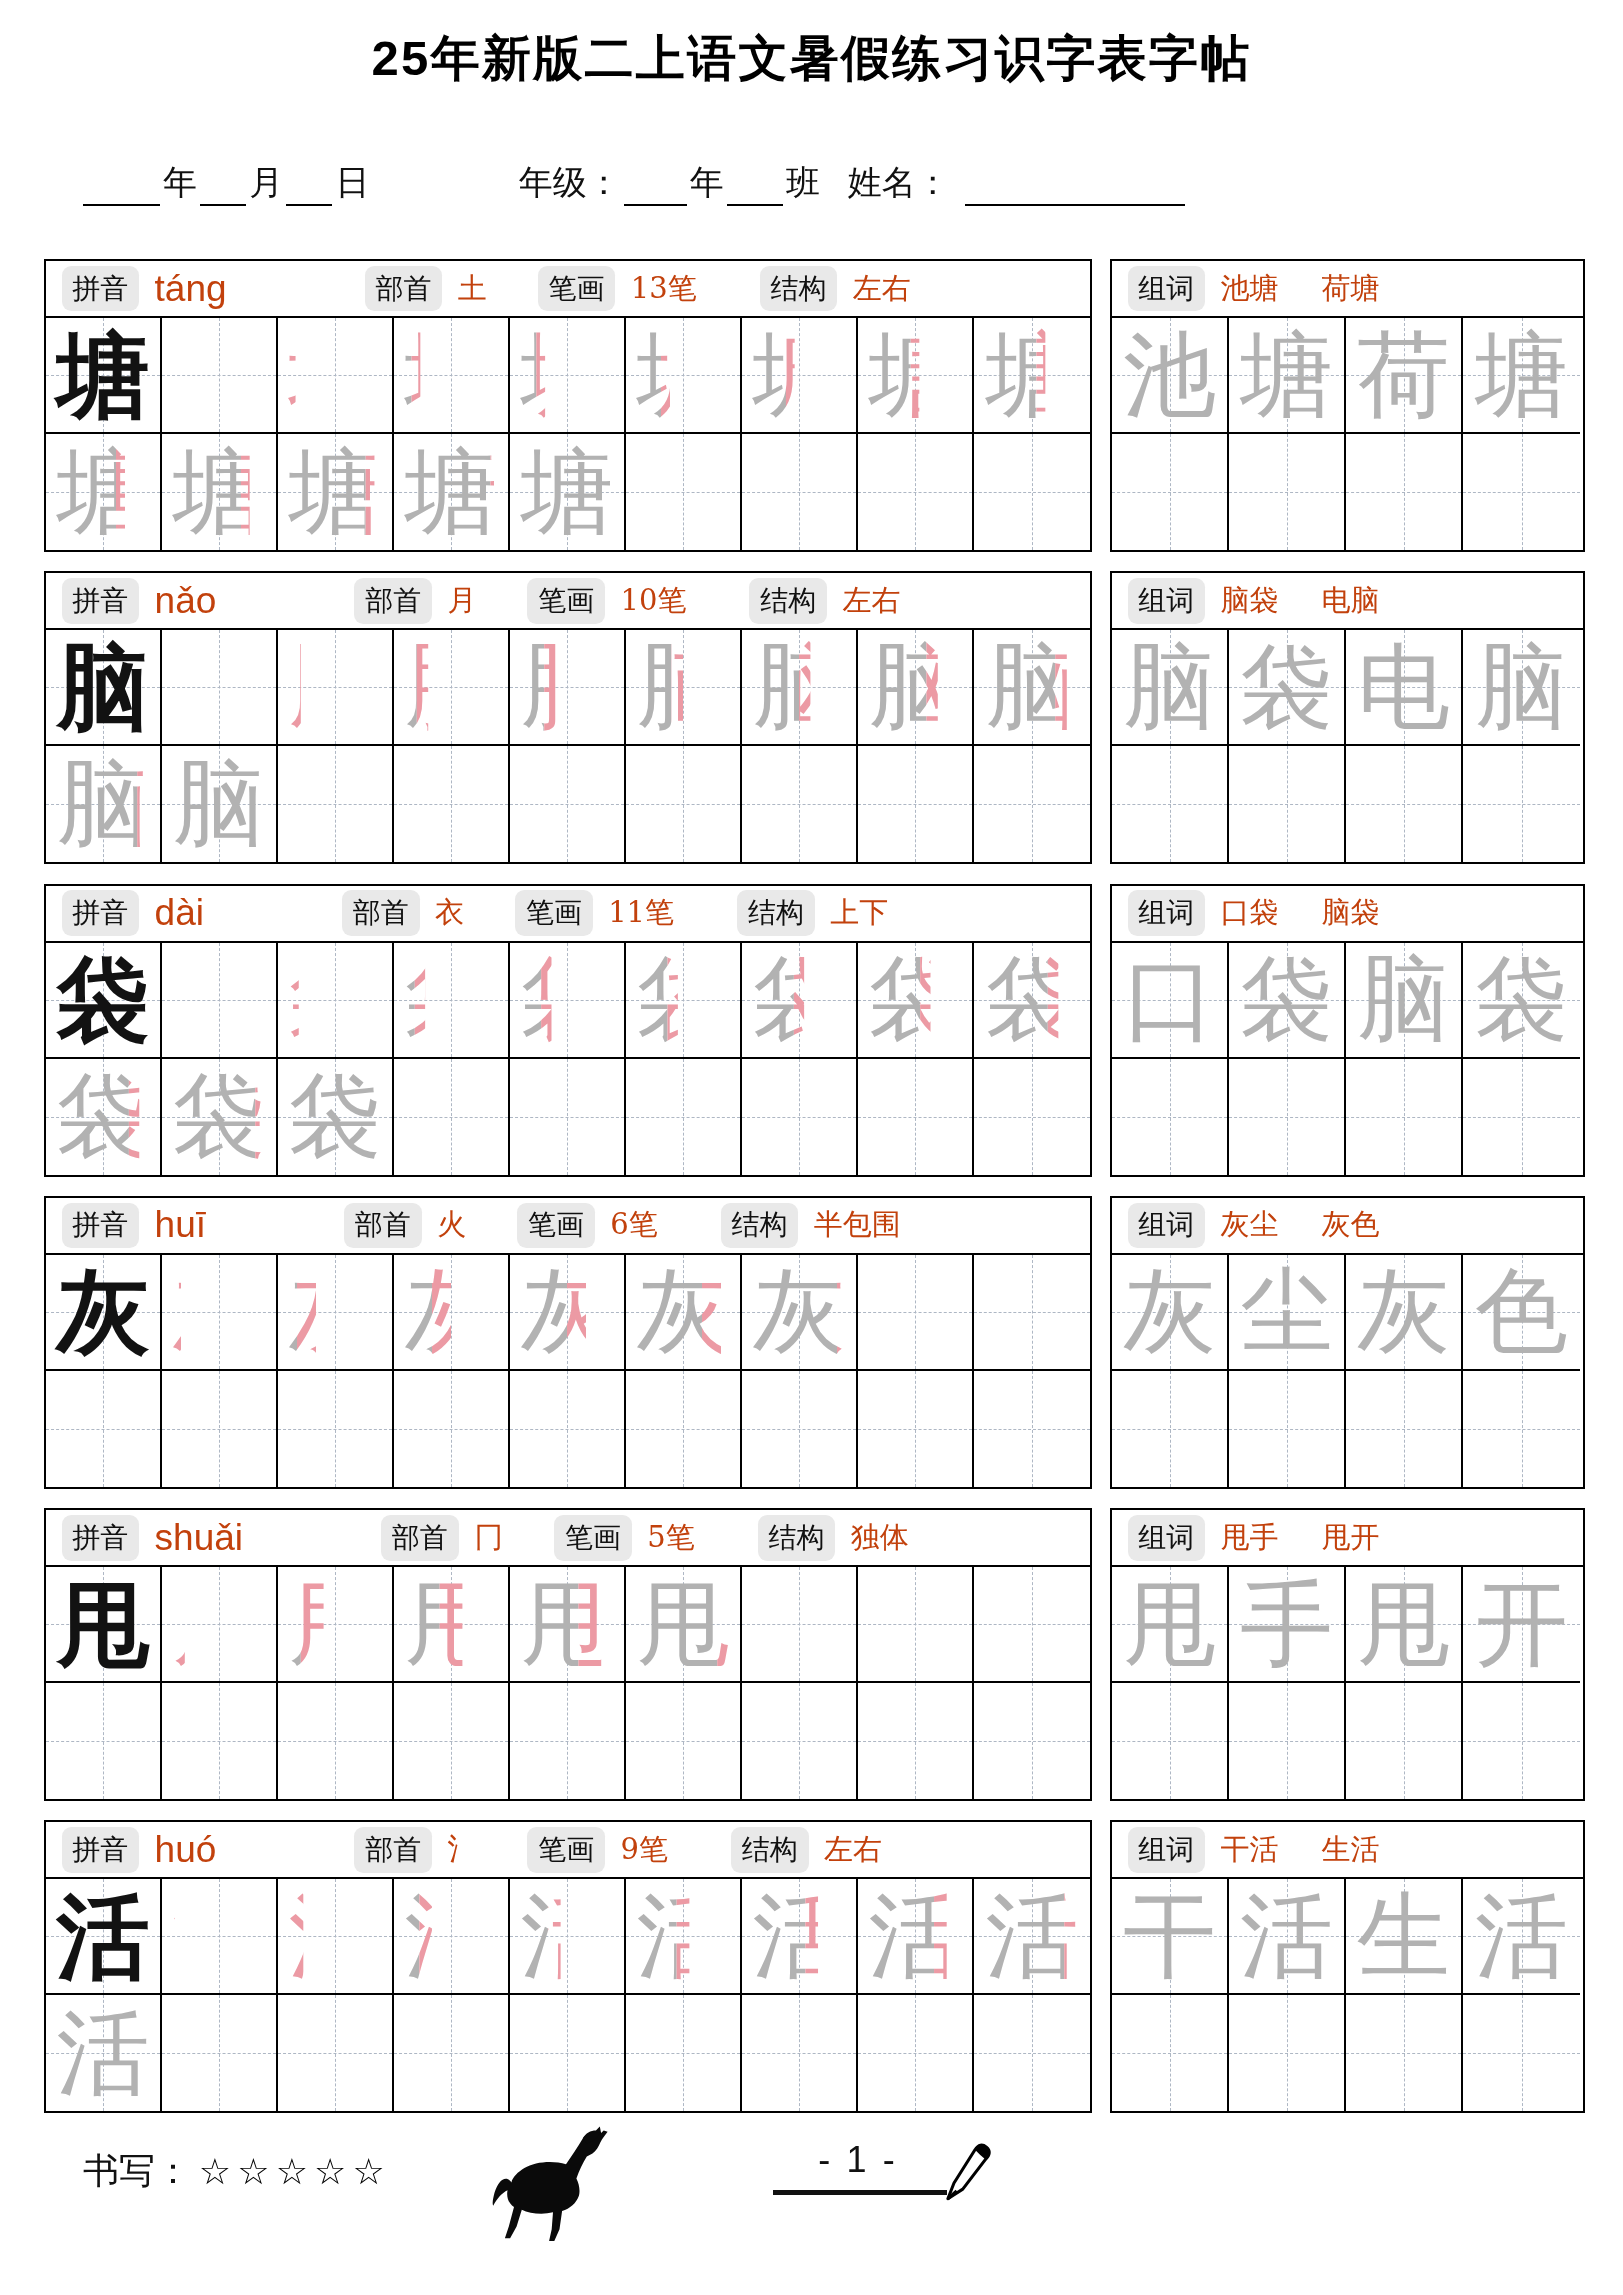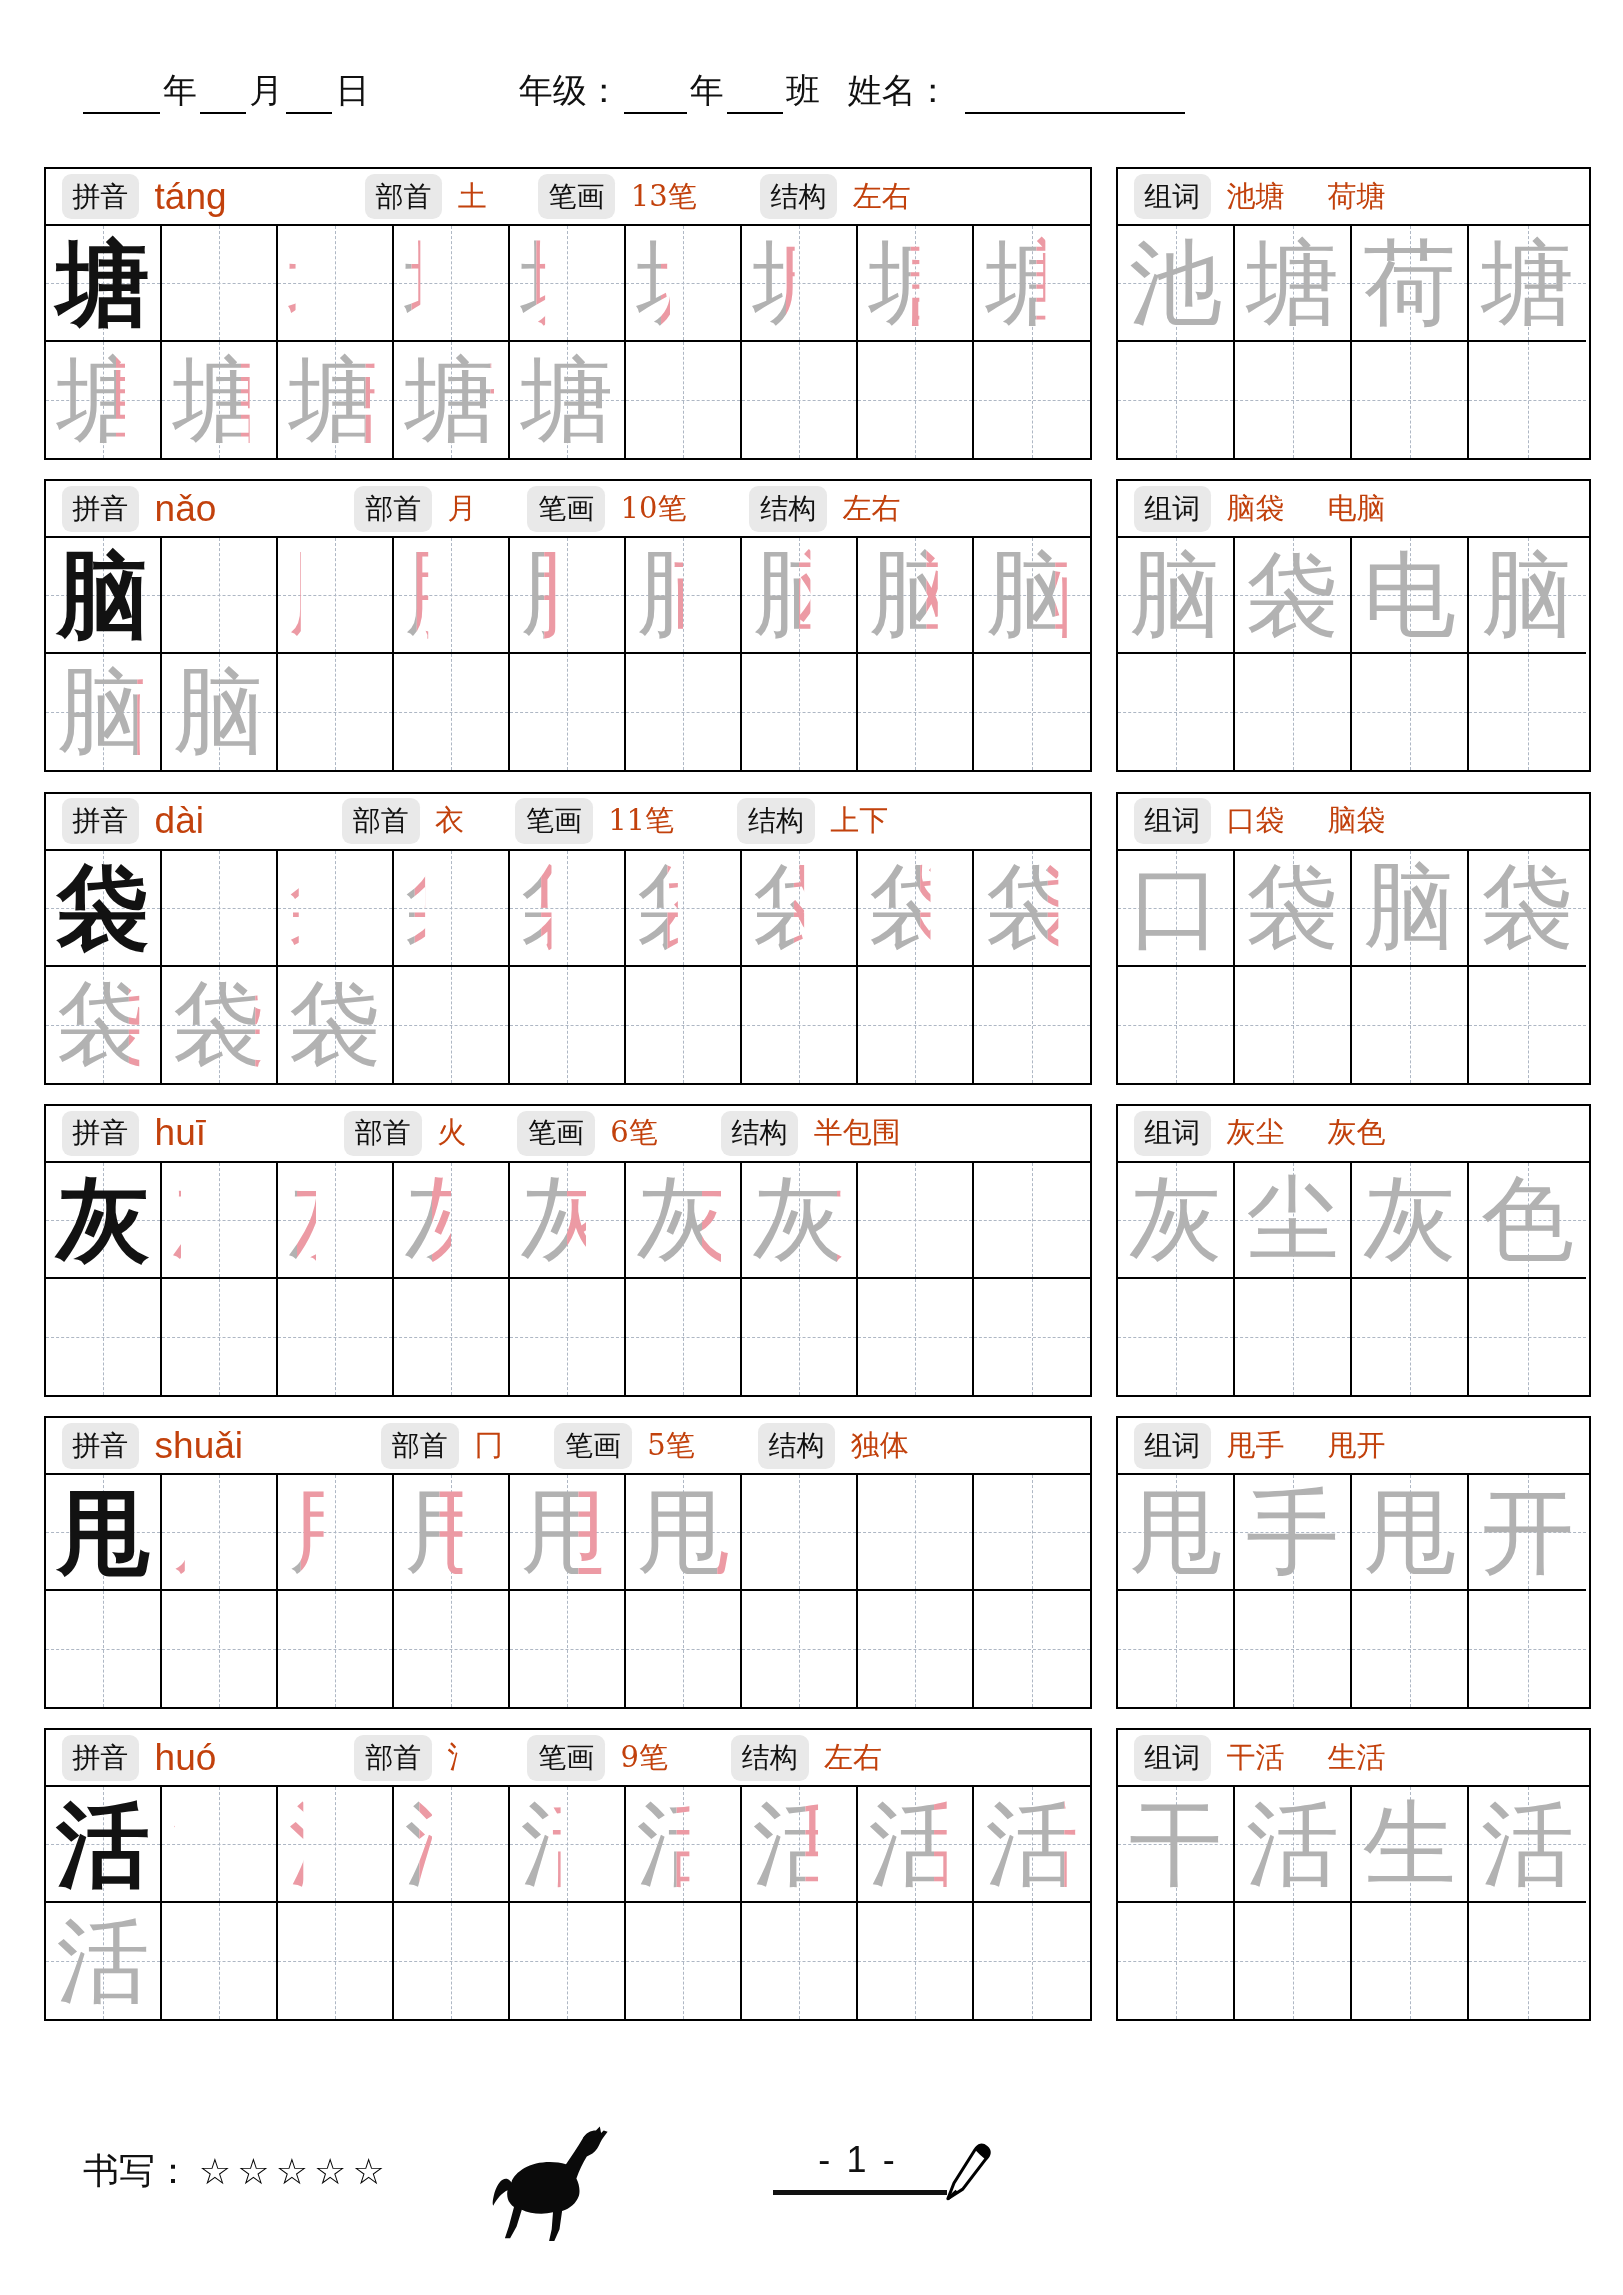--- a/index.html
+++ b/index.html
@@ -20,21 +20,21 @@
   .blank { display:inline-block; border-bottom:2.3px solid #000; height:40px; }
   .b100 { width:77px; } .b60 { width:46px; } .b80 { width:63px; } .b70 { width:56px; }
   .b270 { width:220px; margin-left:12.4px; }
   .dl-label { margin:0 3.1px; }
   .dl-gap { width:143px; }
   .dl-gap2 { width:21.6px; }
   
   .blocks { margin:53px 0 0 44px; }
   .block-row { display:flex; margin-bottom:19.3px; }
   .grid { border:2.3px solid #000; background:#fff; }
-  .left-grid { width:1048px; margin-right:24px; }
+  .left-grid { width:1048px; margin-right:18px; }
   .right-grid { width:475px; }
   .grid-header {
     height:57px; border-bottom:2.3px solid #000; display:flex; align-items:center;
     padding-left:15.5px; white-space:nowrap;
   }
   .badge {
     display:inline-flex; align-items:center; background:#e9e9e9; border-radius:9.3px;
     padding:3.9px 10.8px; font-size:28px; color:#111;
   }
   .hval { margin-left:15.5px; font-size:29px; color:#c2410c; }
@@ -80,20 +80,21 @@
   .foot-slogan {
     position:absolute; left:65px; top:2220px; font-size:44px; font-weight:500;
     font-family:"Liberation Sans", sans-serif; letter-spacing:1.5px; color:#000;
   }
 </style>
 </head>
 <body>
 
 <div class="page">
 
+  <h1 class="title">25年新版二上语文暑假练习识字表字帖</h1>
 
   <div class="date-line">
     <span class="blank b100"></span>
     <span class="dl-label">年</span>
     <span class="blank b60"></span>
     <span class="dl-label">月</span>
     <span class="blank b60"></span>
     <span class="dl-label">日</span>
     <span class="dl-gap"></span>
     <span class="dl-label">年级：</span>

